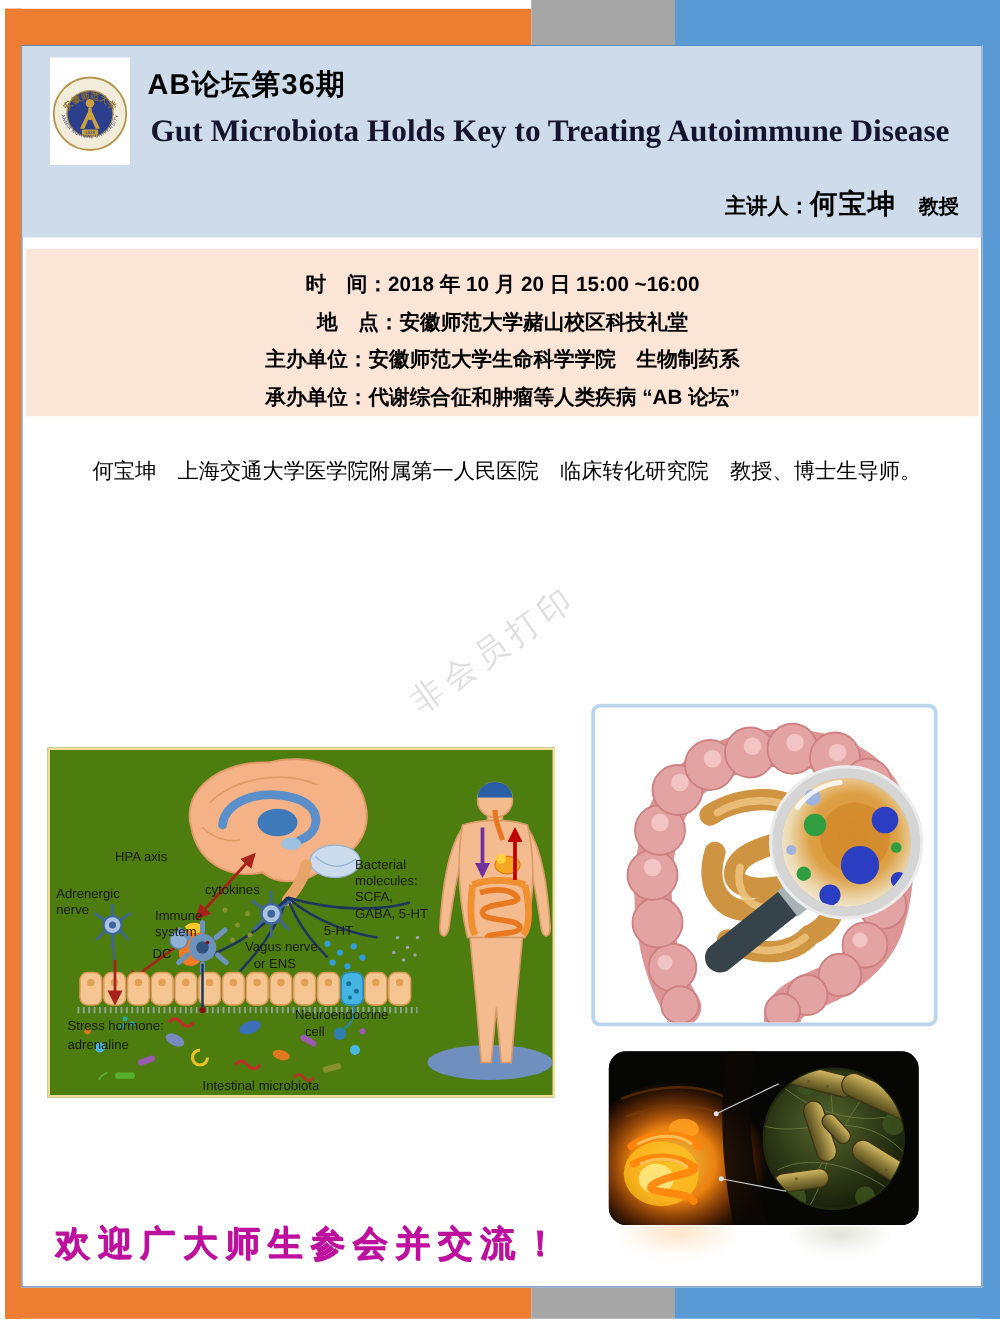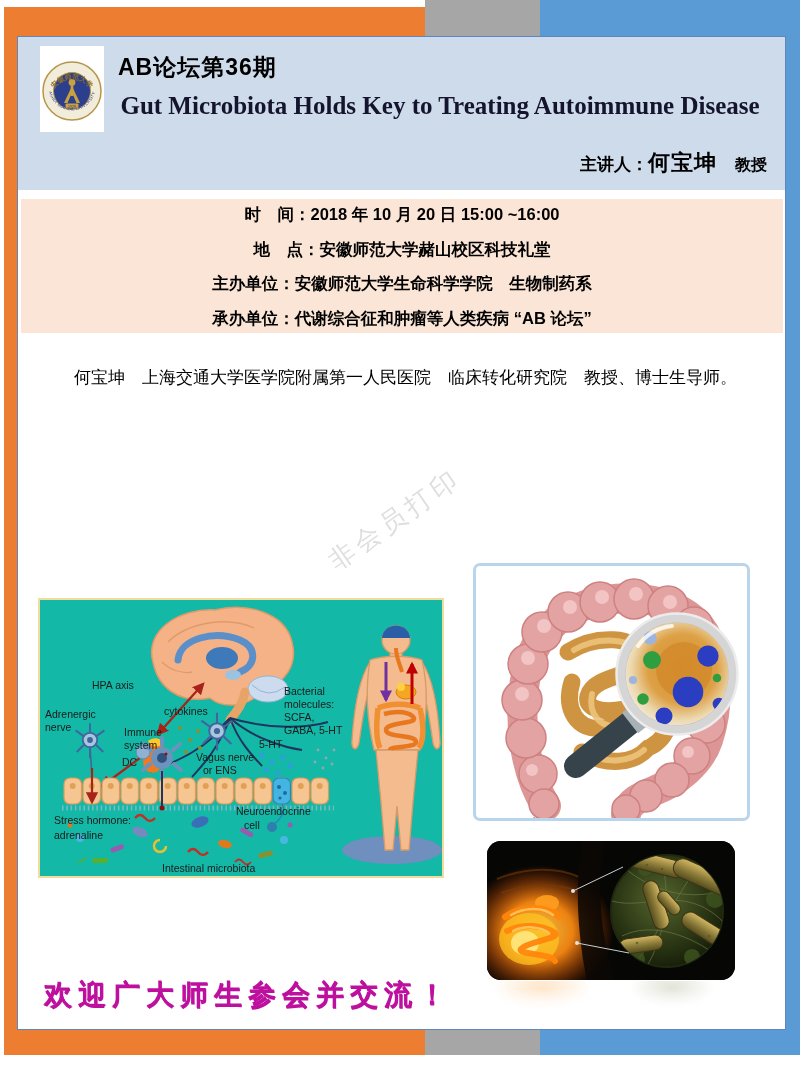--- a/index.html
+++ b/index.html
@@ -12,28 +12,28 @@
   .logo-box{position:absolute;left:40px;top:46px;width:64px;height:86px;background:#fff}
   .forum-title{position:absolute;left:118px;top:52px;font-size:23px;font-weight:bold;letter-spacing:1px}
   .eng-title{position:absolute;left:110px;top:92px;width:660px;text-align:center;
              font-family:"Liberation Serif","DejaVu Serif",serif;font-weight:bold;
              font-size:25px;color:#14142e}
   .speaker{position:absolute;left:0;top:148px;width:767px;text-align:right;font-weight:bold}
   .speaker .lab{font-size:17px}
   .speaker .name{font-size:22px;letter-spacing:1px}
   .speaker .deg{font-size:16px;margin-left:18px}
   .info-box{position:absolute;left:21px;top:199px;width:762px;height:134px;background:#fbe5d6;
-            display:flex;flex-direction:column;justify-content:space-between}
+            display:flex;flex-direction:column;justify-content:flex-end}
   .info-row{text-align:center;font-weight:bold;font-size:16.5px;line-height:30px;color:#000}
   .bio{position:absolute;left:28px;top:346px;width:747px;font-family:"DejaVu Serif",serif;
        font-size:17px;line-height:38.5px;text-align:justify;color:#000}
   .bio p{margin:12px;text-indent:2em}
   .watermark{position:absolute;left:310px;top:502px;width:170px;text-align:center;
              transform:rotate(-35deg);font-size:26px;letter-spacing:5px;color:#bfbfbf;opacity:.5}
-  .fig-left{position:absolute;left:38px;top:598px;width:406px;height:280px;background:#14b8a6;
+  .fig-left{position:absolute;left:38px;top:598px;width:406px;height:280px;background:#4d7c0f;
             border:2px solid #f2dc9c;box-sizing:border-box}
   .fig-right{position:absolute;left:473px;top:563px;width:277px;height:258px;background:#fff;
              border:3px solid #b9d5ec;border-radius:7px;box-sizing:border-box;overflow:hidden}
   .fig-dark{position:absolute;left:487px;top:841px;width:248px;height:139px;border-radius:14px;
             overflow:hidden;background:#060604}
   .reflection{position:absolute;left:487px;top:981px;width:248px;height:46px;border-radius:10px;
       background:
         linear-gradient(to bottom, rgba(255,255,255,.45) 0%, rgba(255,255,255,.85) 55%, #fff 100%),
         radial-gradient(ellipse 70px 30px at 55px 8px, rgba(255,150,30,.55), rgba(255,150,30,0) 70%),
         radial-gradient(ellipse 60px 28px at 185px 8px, rgba(110,120,60,.45), rgba(110,120,60,0) 70%)}

